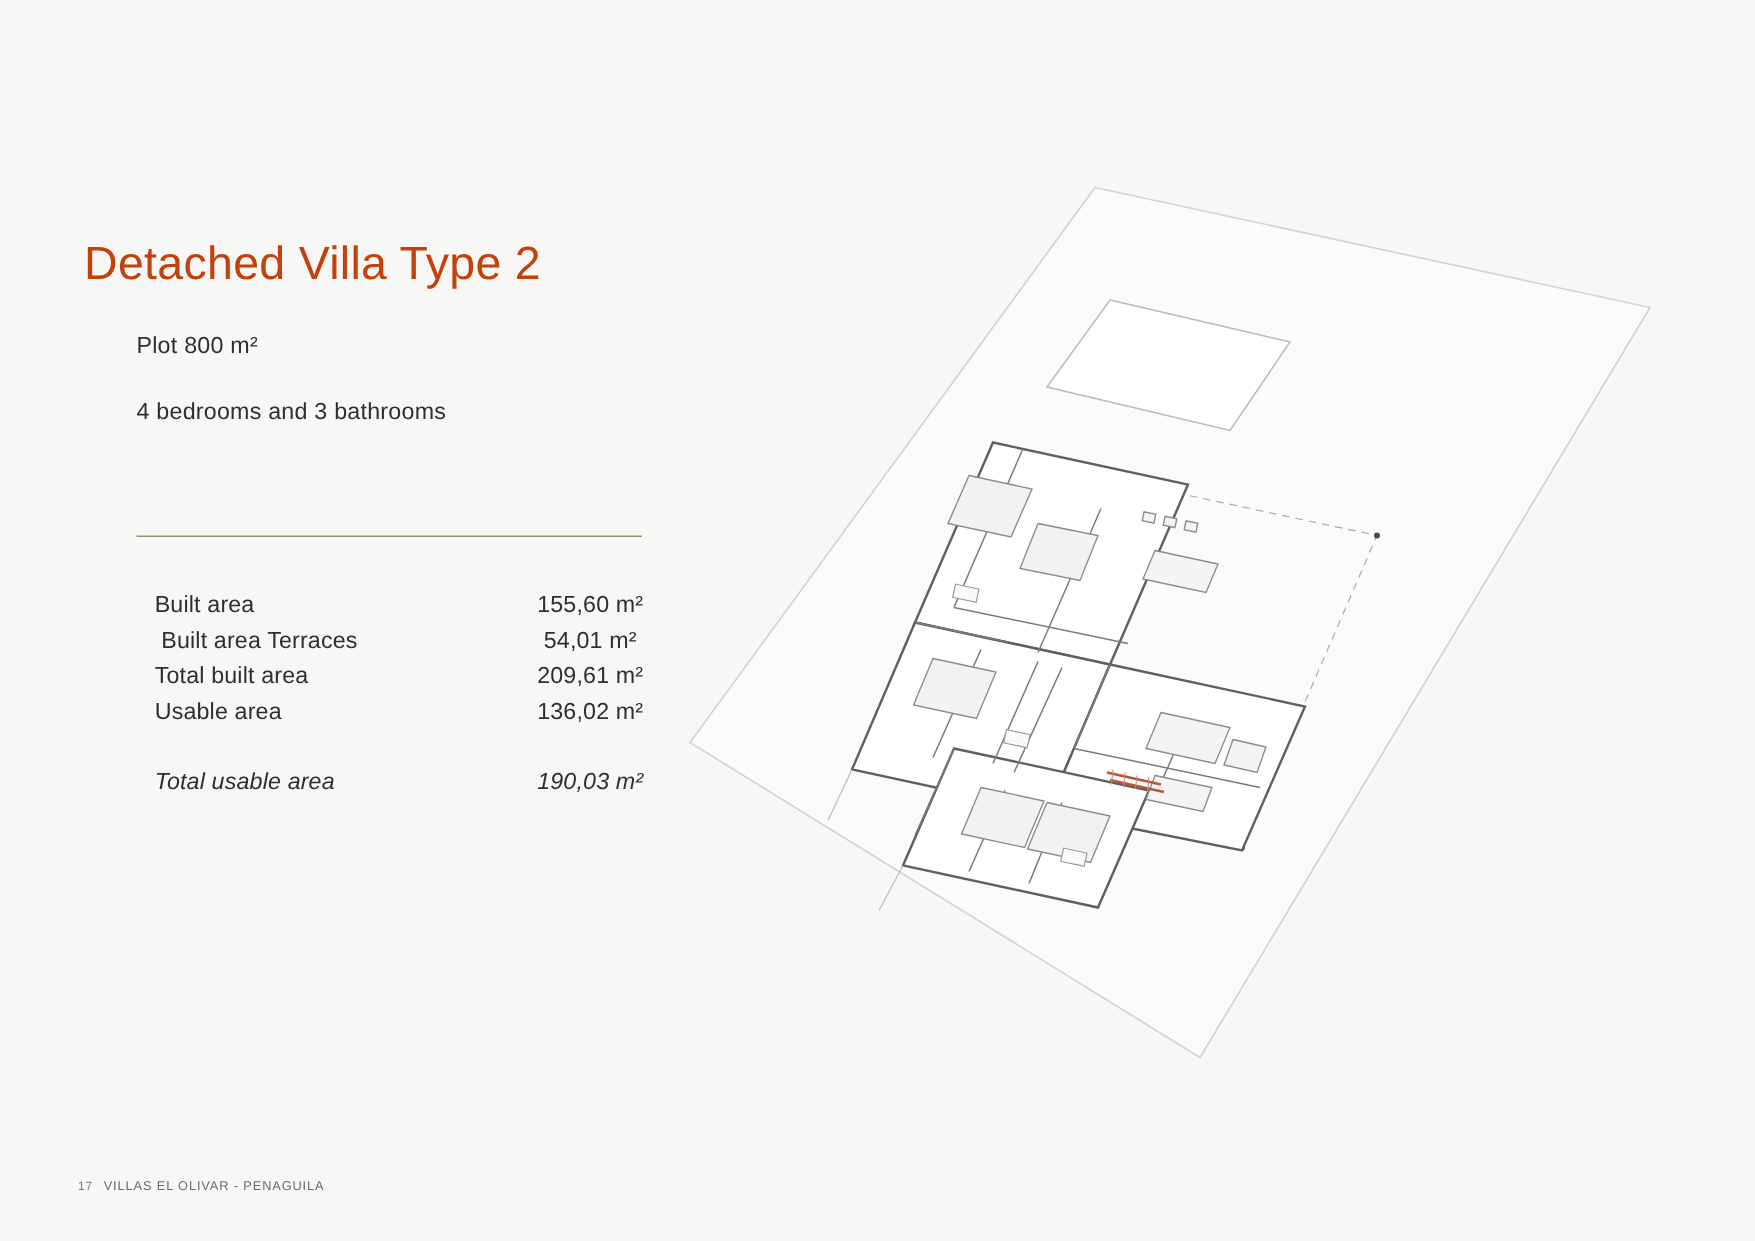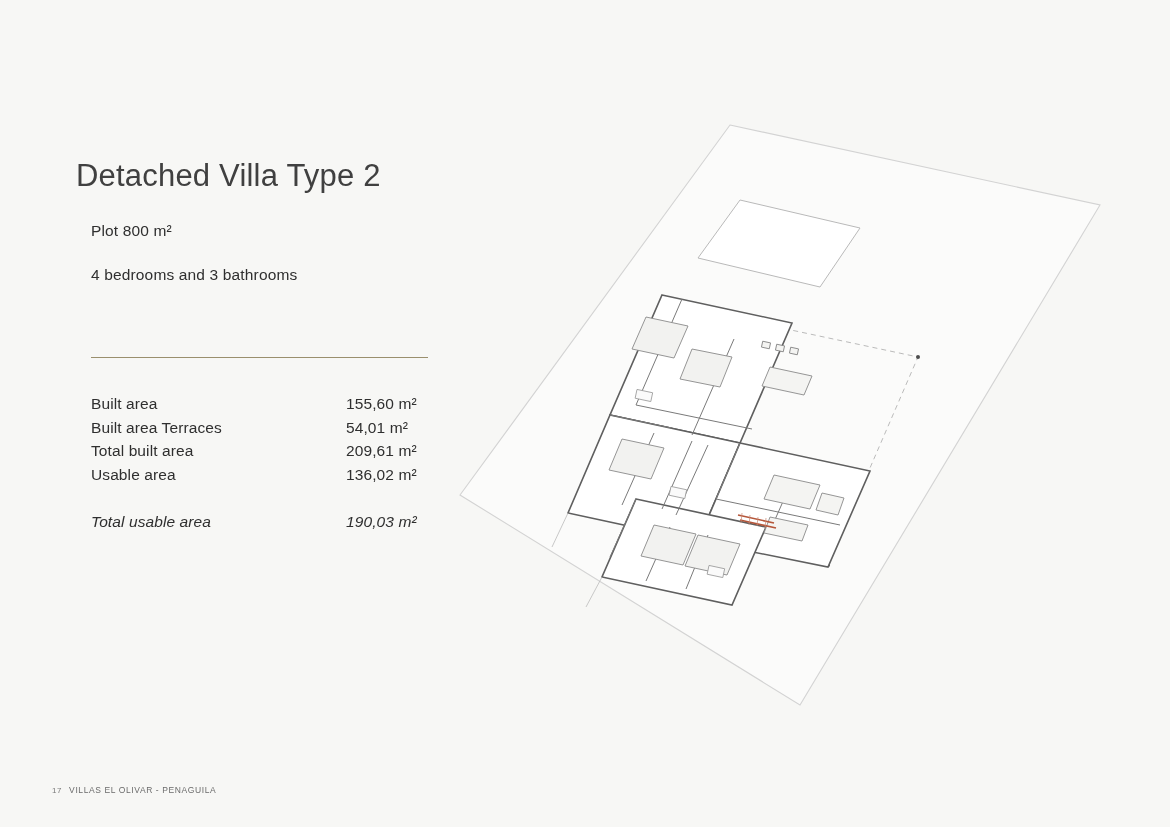--- a/index.html
+++ b/index.html
@@ -17,26 +17,26 @@
   }
 
   .page {
     position: absolute;
     inset: 0;
   }
 
   
   .title {
     position: absolute;
-    left: 76px;
+    left: 56px;
     top: 137px;
     font-size: 31px;
     font-weight: 400;
     letter-spacing: 0.2px;
-    color: #404040;
+    color: #c2410c;
     white-space: nowrap;
   }
 
   .intro {
     position: absolute;
     left: 91px;
     top: 222px;
     width: 420px;
   }
   .intro-line {
@@ -58,21 +58,21 @@
   }
 
   .areas {
     position: absolute;
     left: 91px;
     top: 392px;
     width: 350px;
   }
   .area-row {
     display: flex;
-    justify-content: flex-start;
+    justify-content: center;
     font-size: 15.5px;
     color: #2f2f2f;
     line-height: 23.6px;
     letter-spacing: 0.1px;
   }
   .area-label {
     width: 255px;
     white-space: nowrap;
   }
   .area-value {

